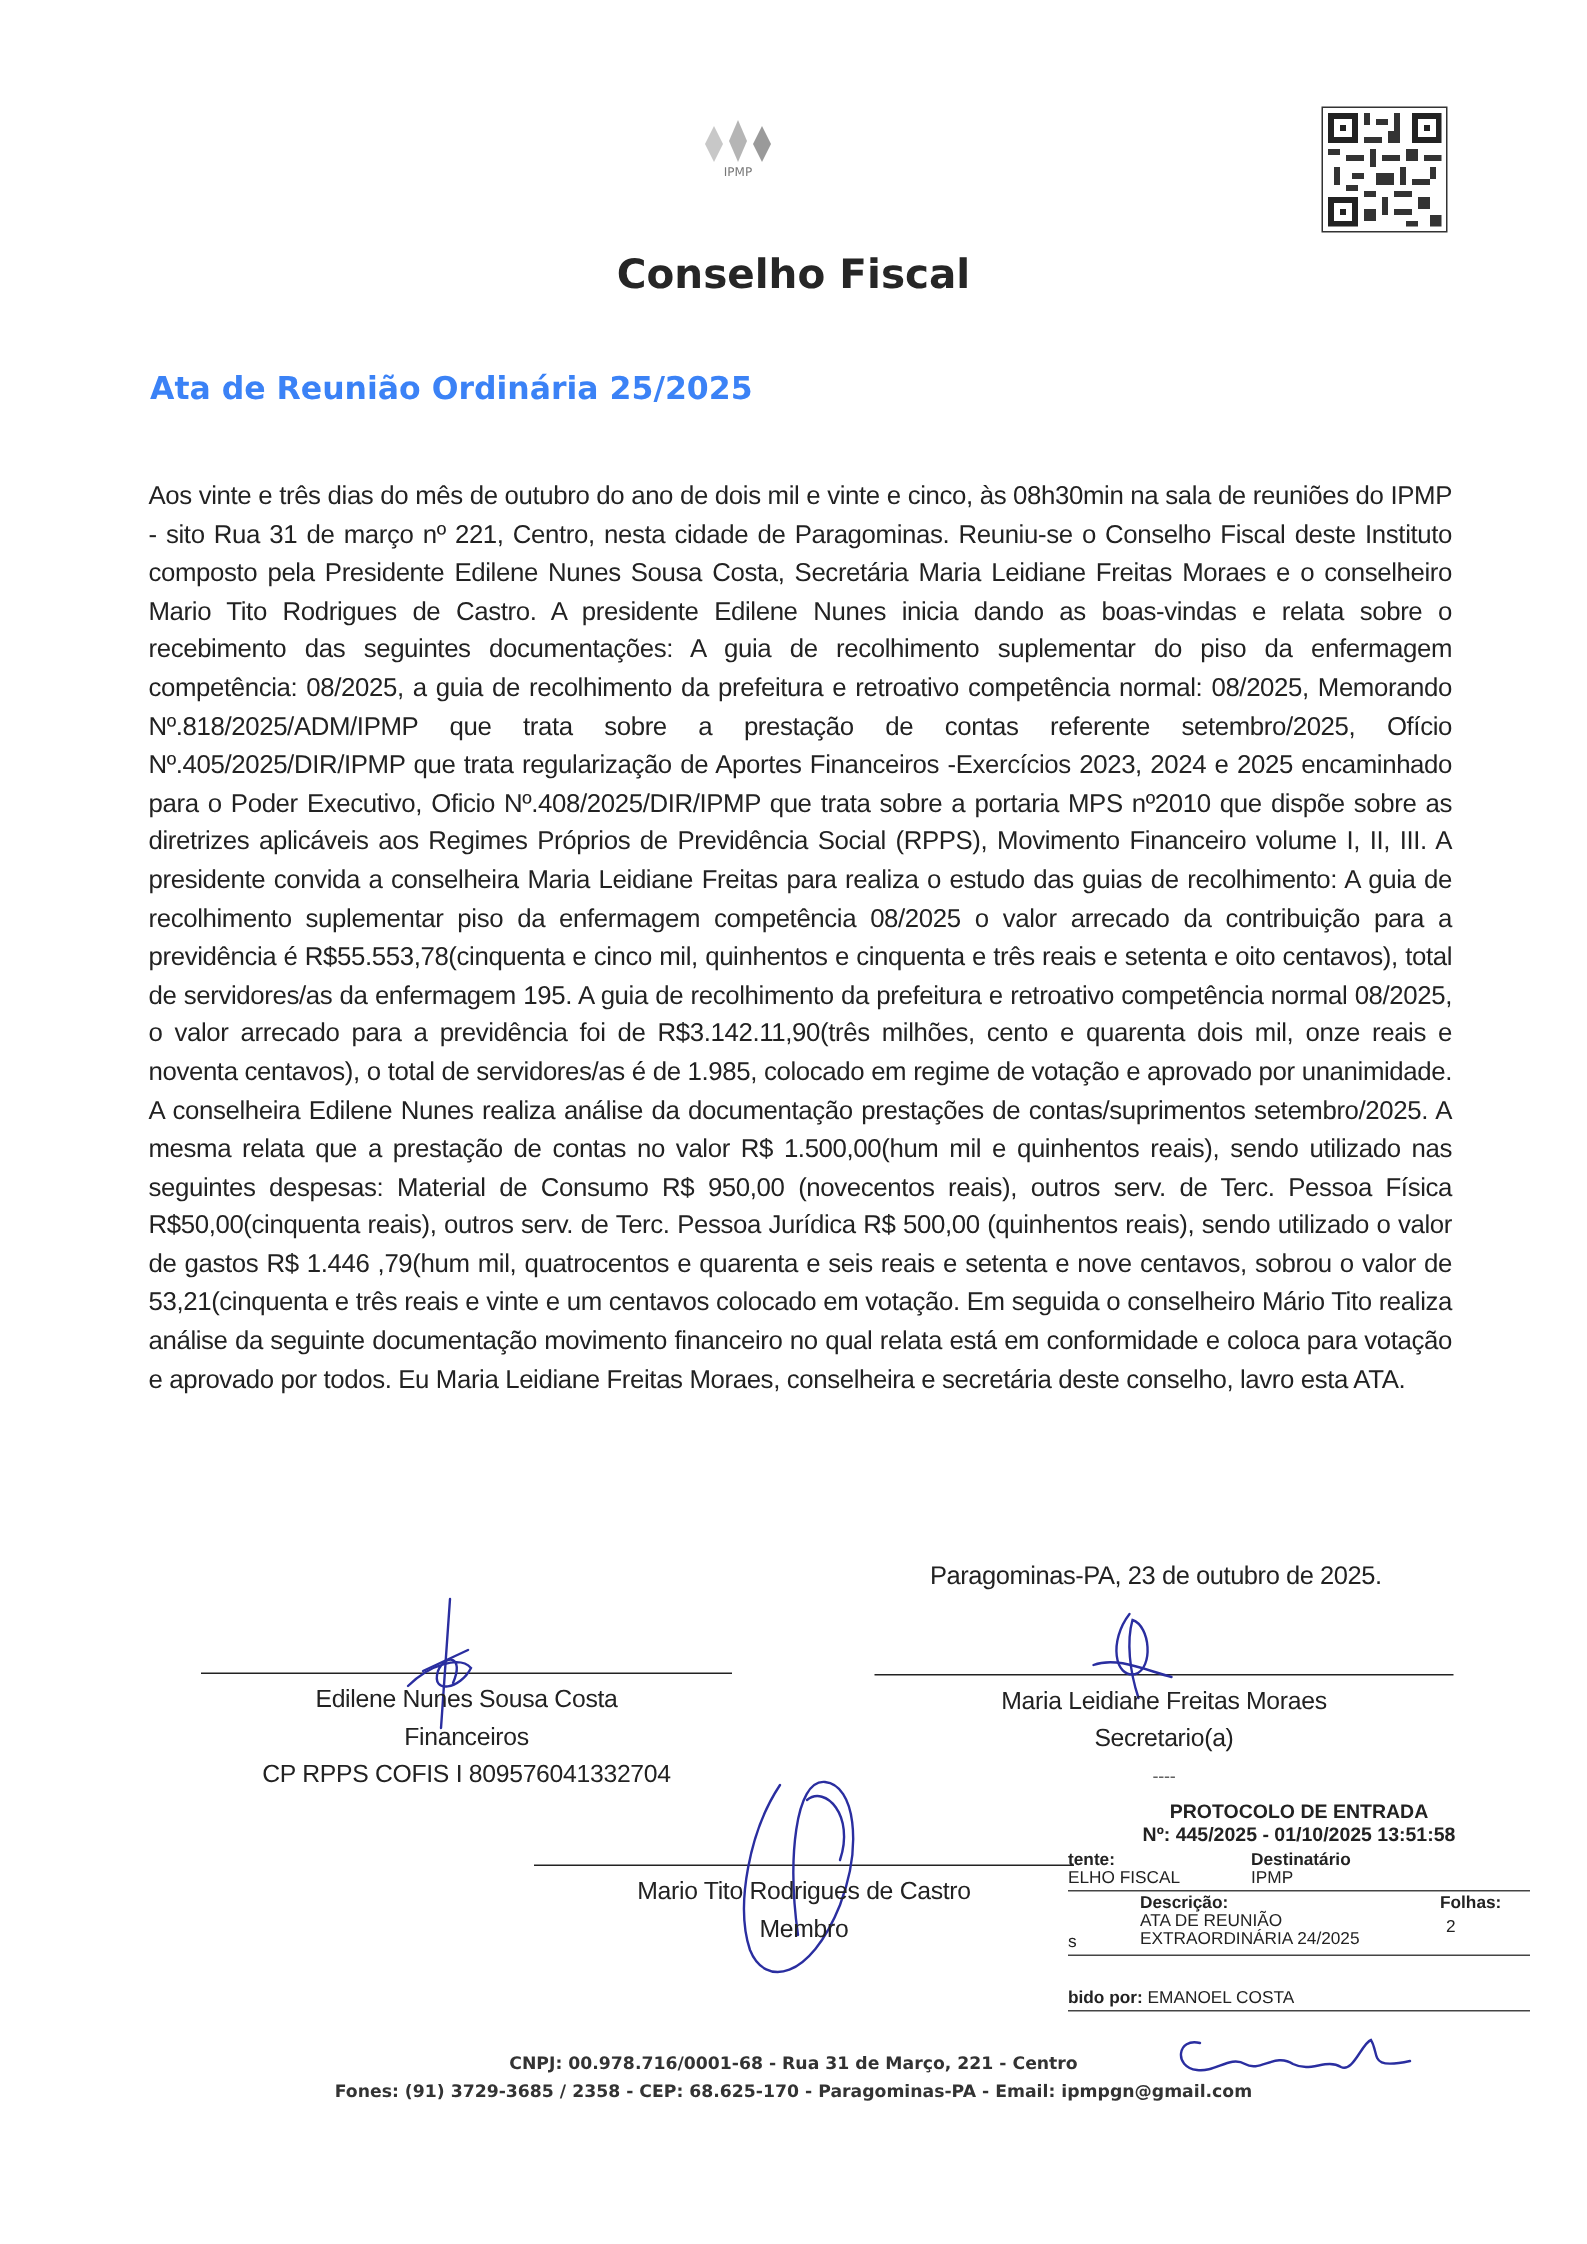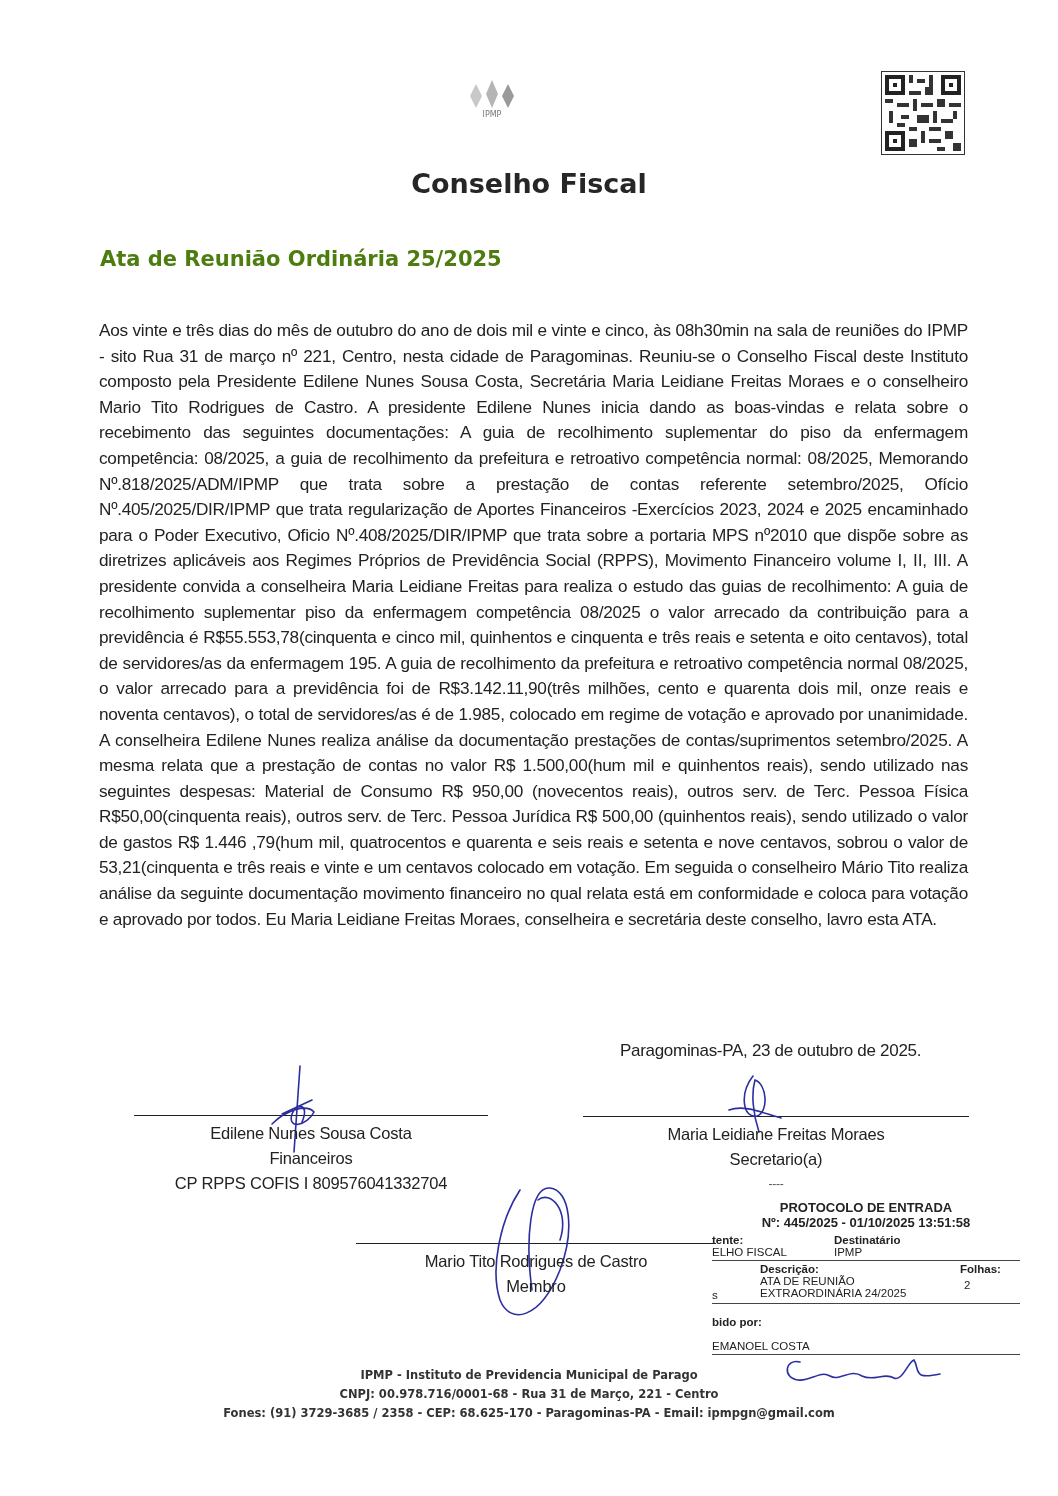--- a/index.html
+++ b/index.html
@@ -1,21 +1,21 @@
 <!DOCTYPE html>
 <html><head>
 <meta charset="utf-8">
 <style>
   html, body { margin: 0; padding: 0; background: #ffffff; }
   body { width: 1058px; height: 1496px; position: relative; overflow: hidden; color: #1a1a1a; font-family: "DejaVu Sans", sans-serif; }
   .abs { position: absolute; }
   .logo { left: 462px; top: 74px; width: 60px; height: 50px; }
   .qr { left: 881px; top: 71px; width: 84px; height: 84px; border: 1px solid #333; padding: 3px; box-sizing: border-box; background: #fff; }
   .title { left: 0; width: 1058px; top: 168px; text-align: center; font-size: 27px; font-weight: bold; color: #262626; }
-  .subtitle { left: 100px; top: 247px; font-size: 21px; font-weight: bold; color: #4d7c0f; }
+  .subtitle { left: 100px; top: 247px; font-size: 21px; font-weight: bold; color: #3b82f6; }
   .body-text { left: 99px; top: 318px; width: 869px; font-family: "Liberation Sans Narrow", "Liberation Sans", sans-serif; font-size: 17.2px; line-height: 25.6px; text-align: justify; color: #222; letter-spacing: -0.25px; }
   .place-date { left: 620px; top: 1041px; font-size: 17px; font-family: "Liberation Sans", sans-serif; color: #222; letter-spacing: -0.3px; }
   .sigline { height: 1px; background: #222; }
   .sig-block { text-align: center; font-family: "Liberation Sans", sans-serif; font-size: 16.5px; line-height: 25px; color: #222; letter-spacing: -0.2px; }
   .stamp { left: 712px; top: 1200px; width: 308px; font-size: 11.5px; font-family: Liberation Sans, sans-serif; color: #222; }
   .stamp .hdr { text-align: center; font-weight: bold; font-size: 13px; line-height: 15px; }
   .stamp .row { display: flex; border-bottom: 1px solid #444; padding: 2px 0; }
   .stamp .lbl { font-weight: bold; }
   .footer { left: 0; width: 1058px; top: 1366px; text-align: center; font-size: 11.5px; font-weight: bold; line-height: 19px; color: #333; }
   svg.ink path { fill: none; stroke: #2a2ea0; stroke-width: 1.6; stroke-linecap: round; }
@@ -132,26 +132,25 @@
     <div style="width:200px;">
       <div class="lbl">Descrição:</div>
       <div>ATA DE REUNIÃO</div>
       <div>EXTRAORDINÁRIA 24/2025</div>
     </div>
     <div>
       <div class="lbl">Folhas:</div>
       <div style="padding-left:4px;padding-top:4px;">2</div>
     </div>
   </div>
-  <div class="row" style="margin-top:10px;flex-direction:column;">
+  <div class="row" style="margin-top:20px;">
     <span class="lbl">bido por:</span>&nbsp;
     <span>EMANOEL COSTA</span>
   </div>
 </div>
 <svg class="abs ink" style="left:780px;top:1352px;" width="170" height="40" viewBox="0 0 170 40">
   <path d="M20 10 C5 6, 2 26, 18 28 C30 30, 40 18, 50 24 C60 30, 70 16, 82 24 C94 30, 104 20, 114 26 C122 30, 128 10, 134 8 C140 18, 132 28, 160 22"></path>
 </svg>
 
 <div class="abs footer">
-  <div>IPMP - Instituto de Previdencia Municipal de Parago</div>
   <div>CNPJ: 00.978.716/0001-68 - Rua 31 de Março, 221 - Centro</div>
   <div>Fones: (91) 3729-3685 / 2358 - CEP: 68.625-170 - Paragominas-PA - Email: ipmpgn@gmail.com</div>
 </div>
 
 </body></html>

